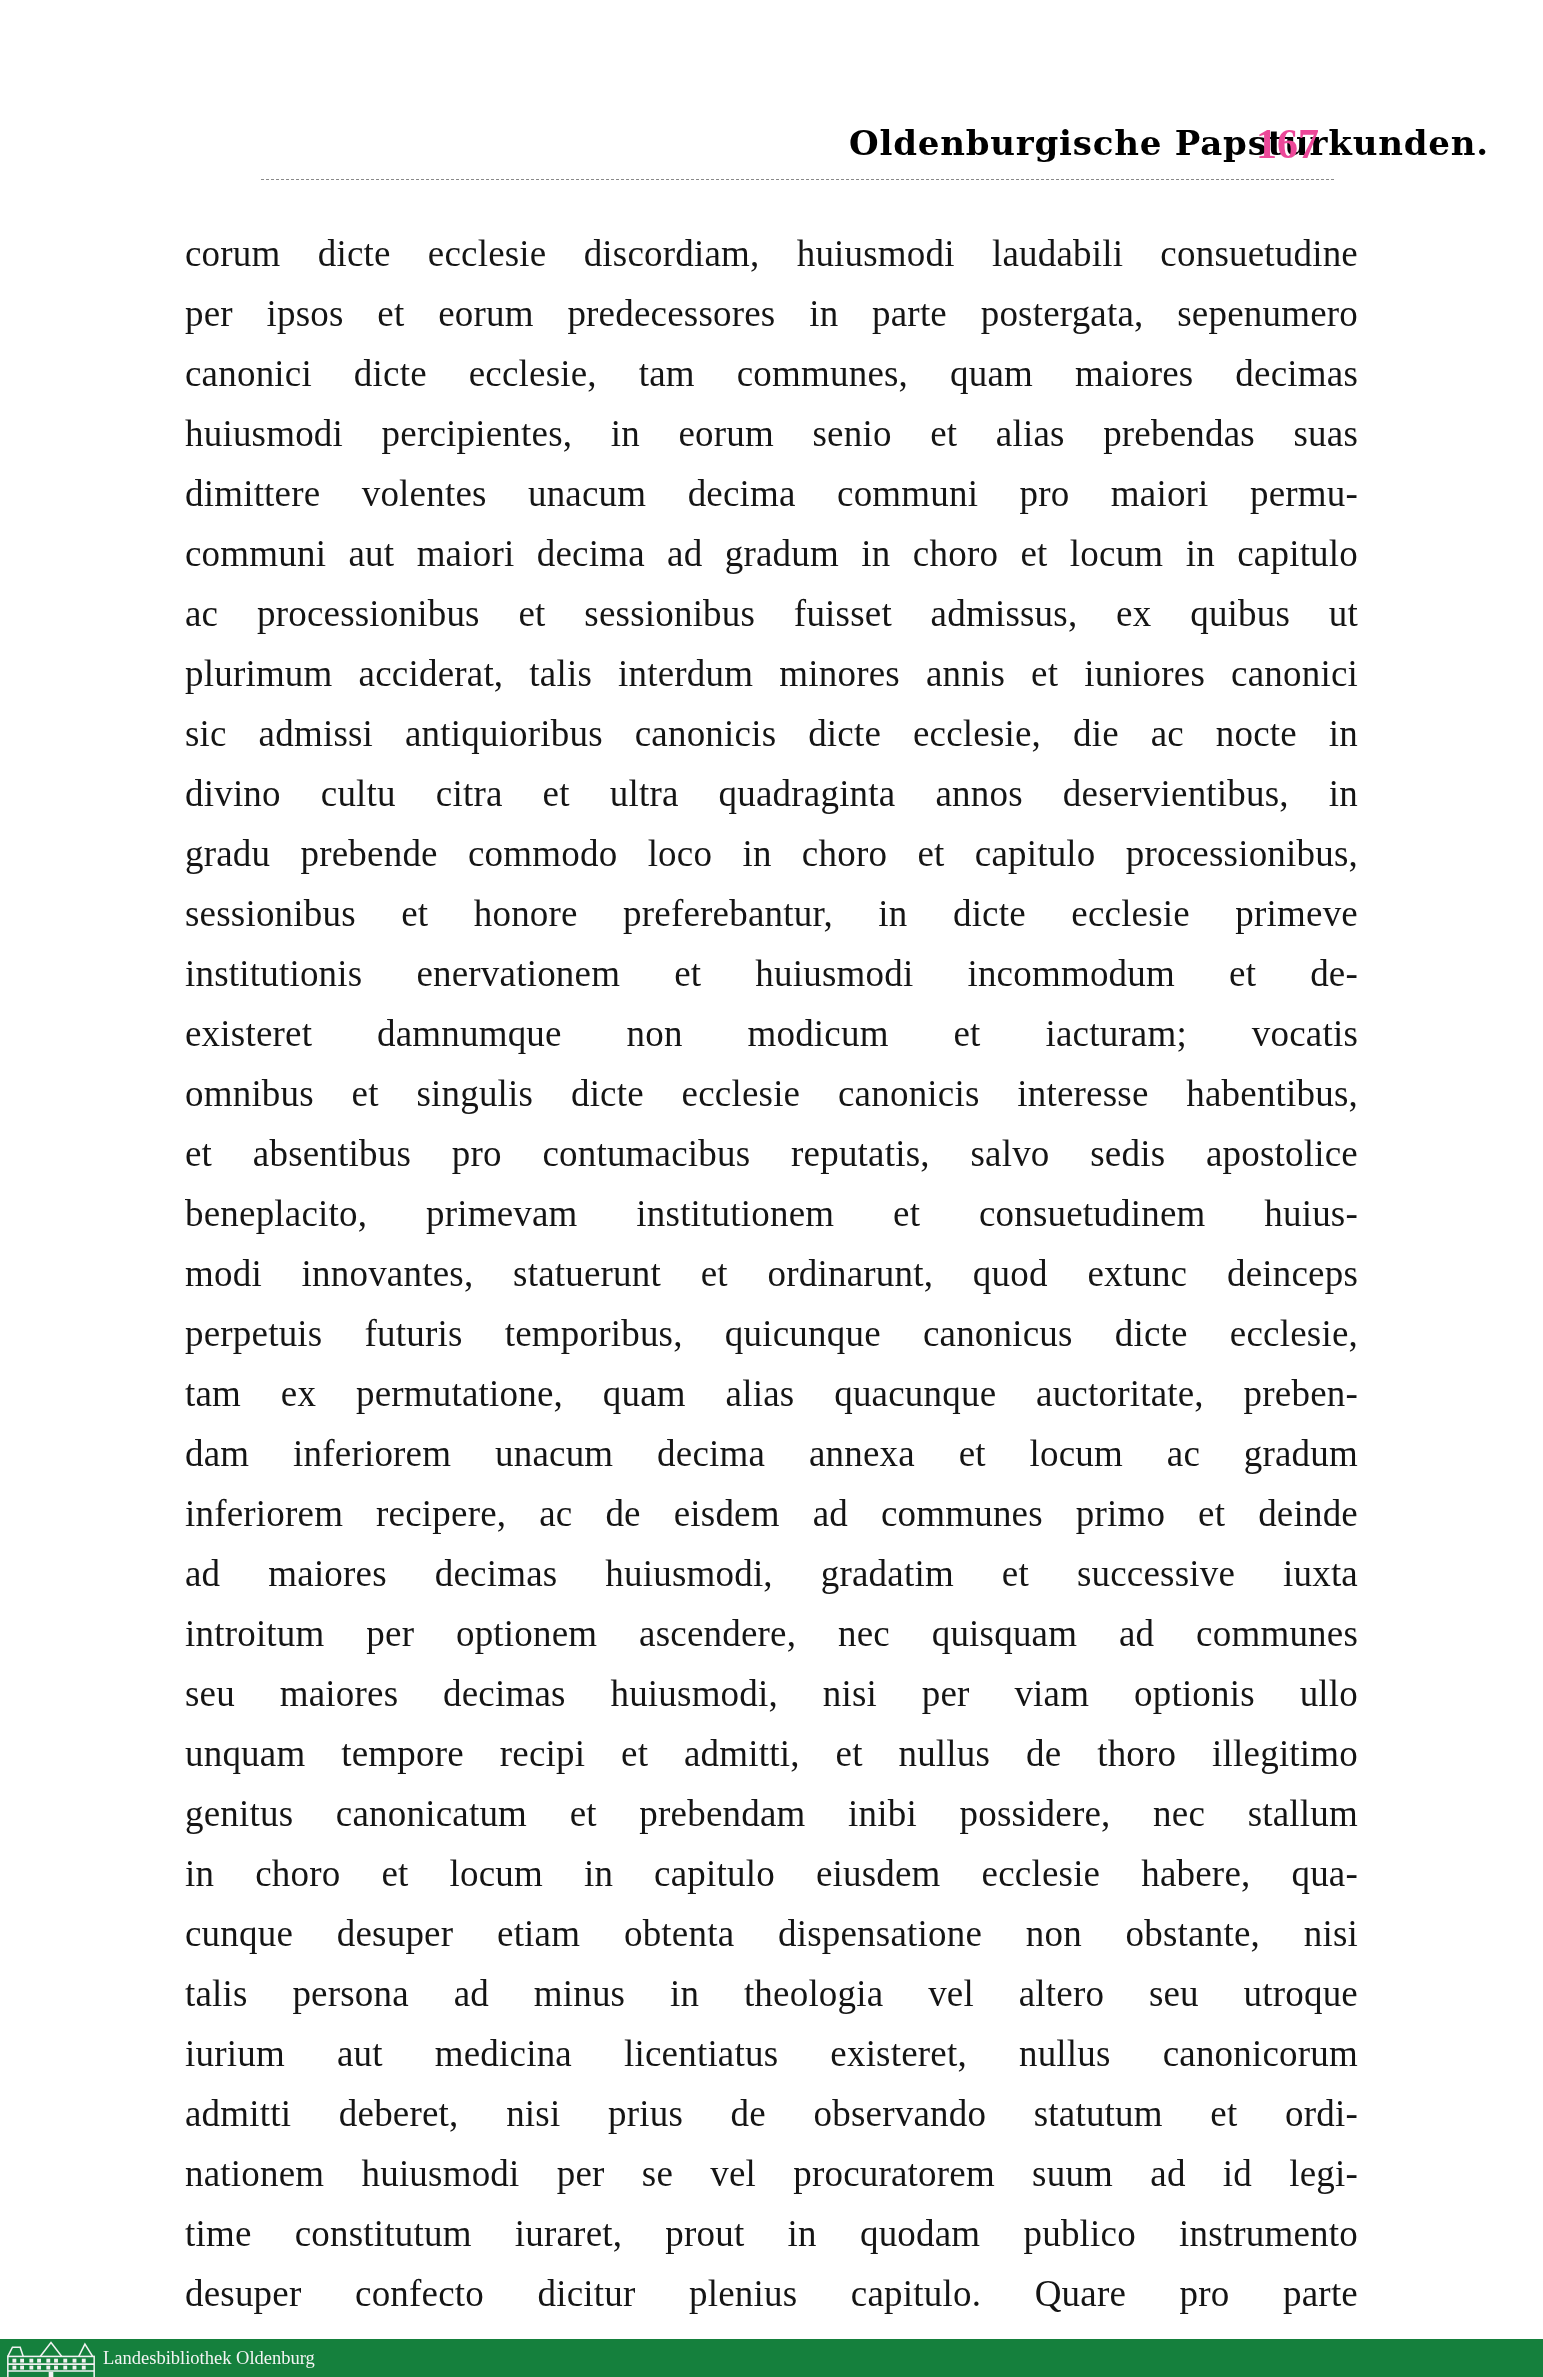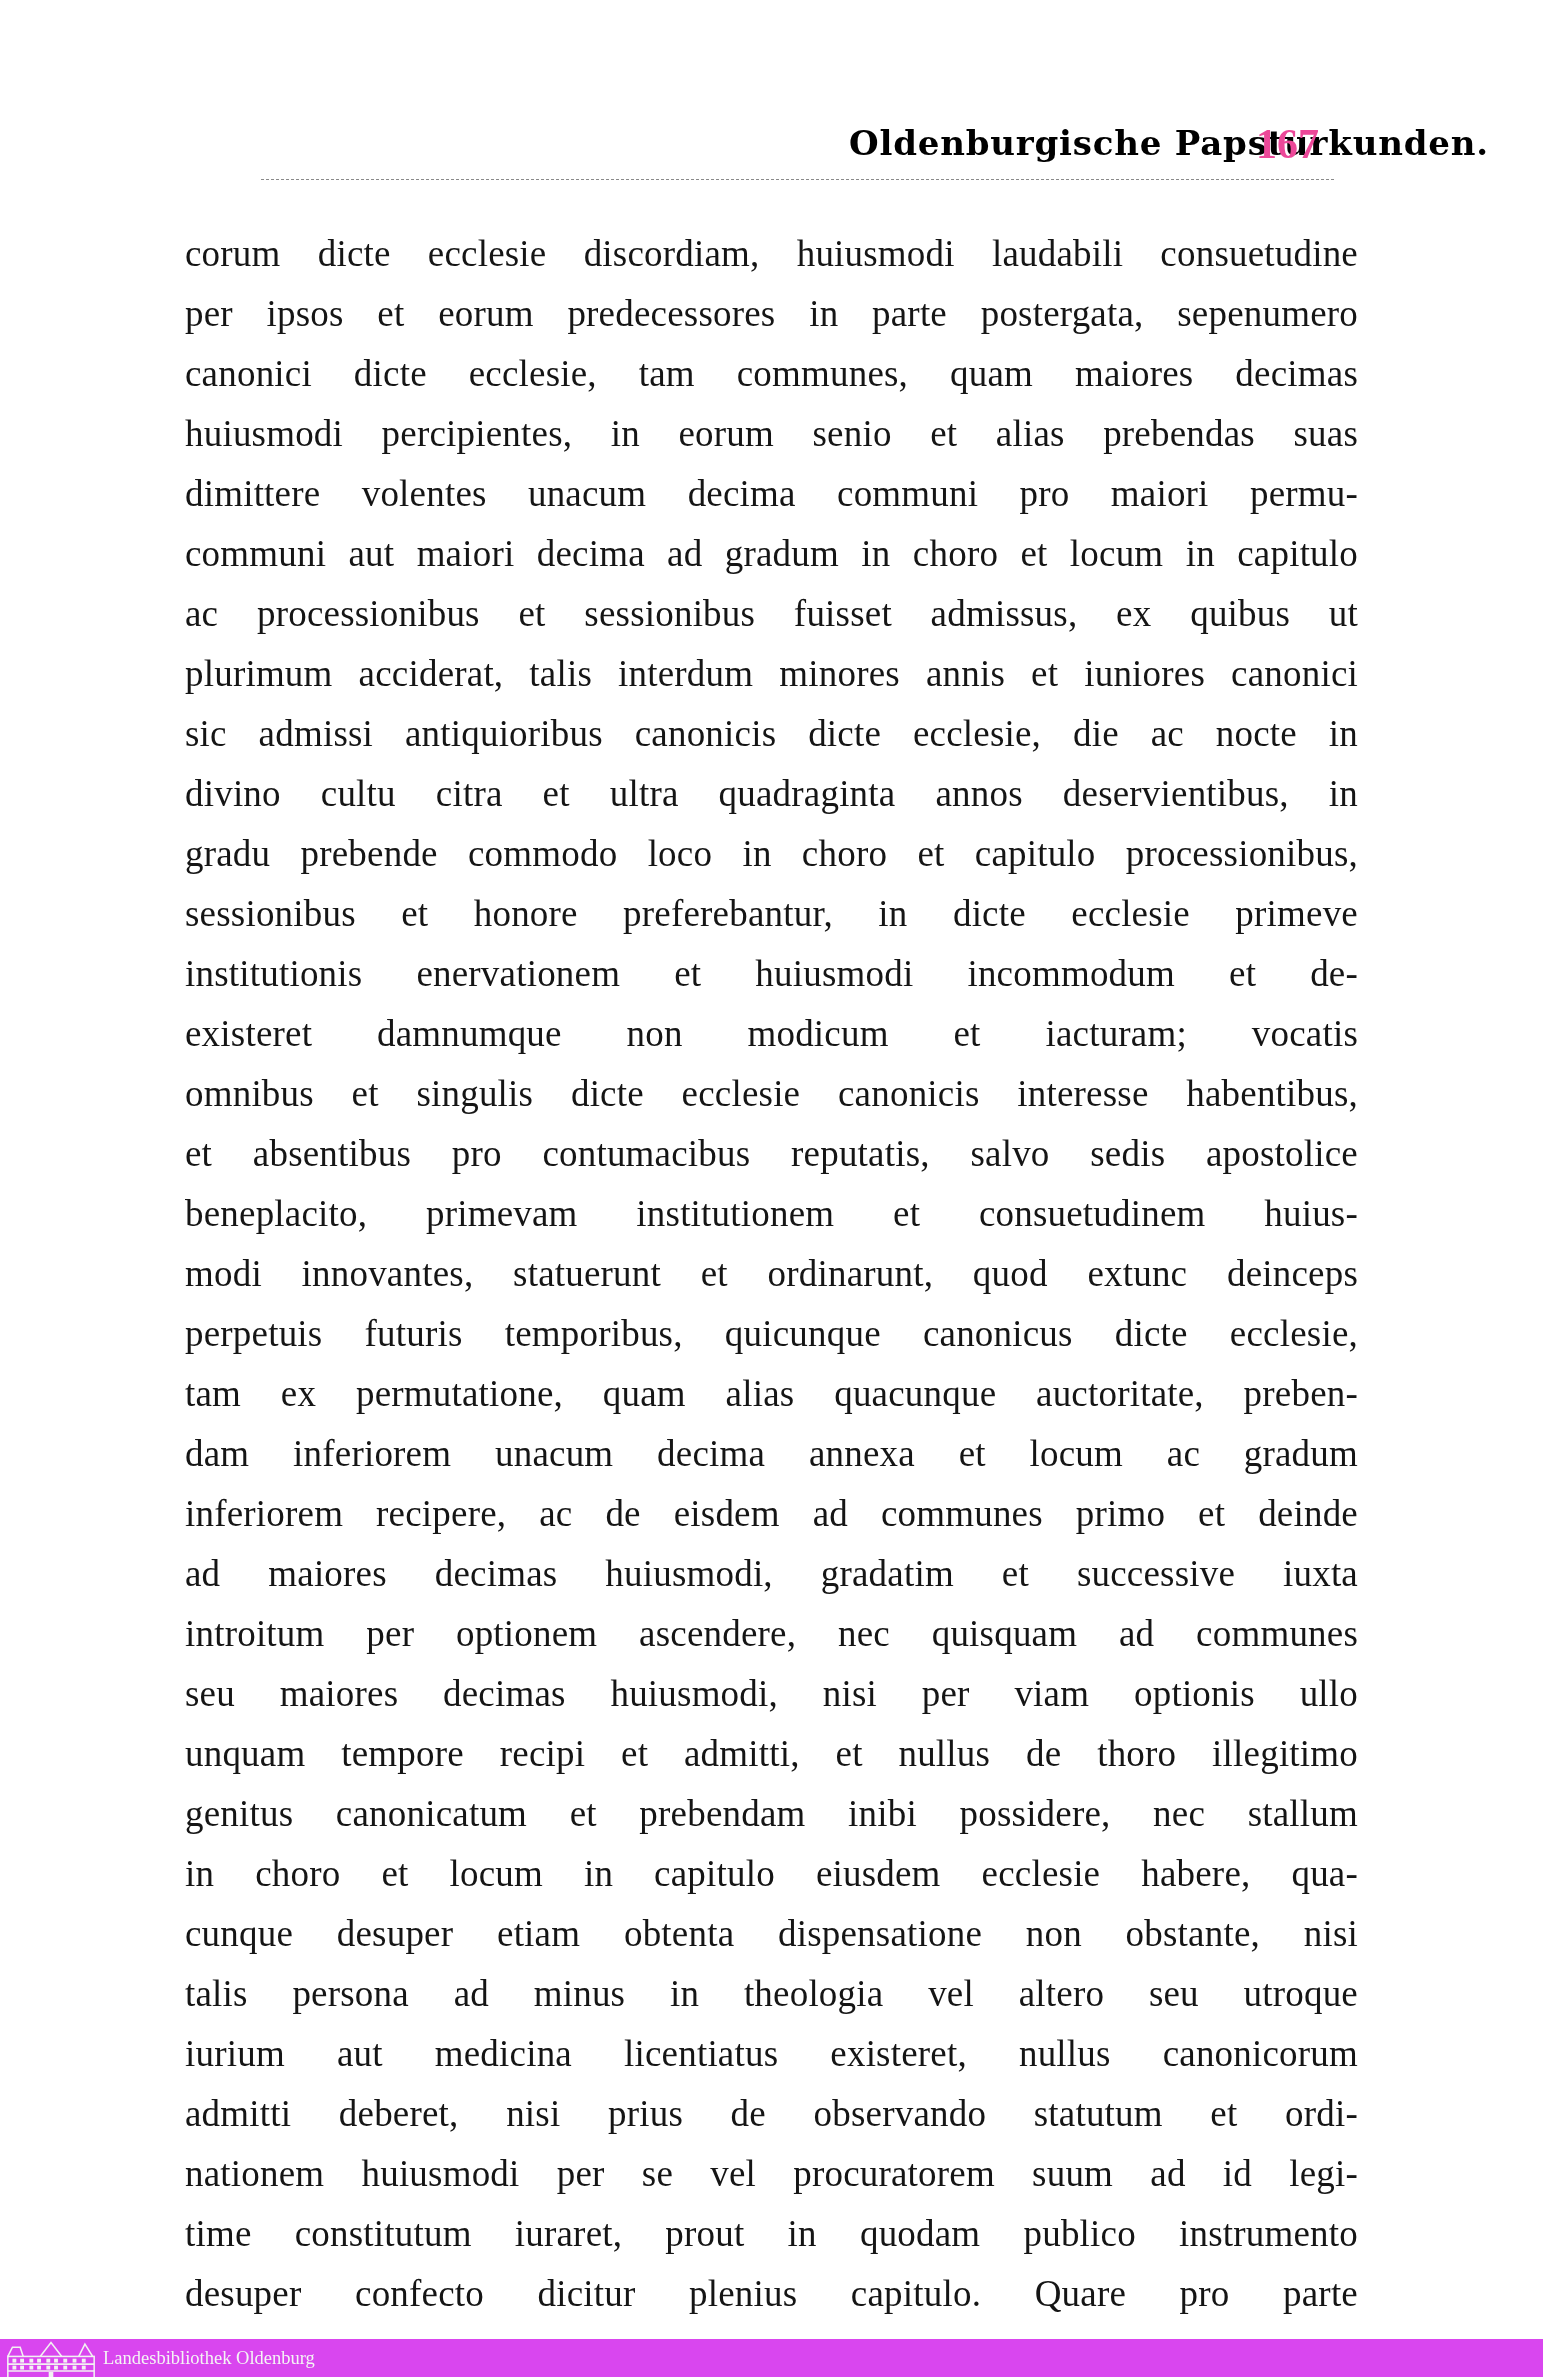--- a/index.html
+++ b/index.html
@@ -28,21 +28,21 @@
     position:absolute; left:185px; top:218px; width:1173px;
   }
   .line {
     height:48px; line-height:48px; font-size:37px;
     text-align:justify; text-align-last:justify; white-space:nowrap;
     overflow:hidden; letter-spacing:0.2px;margin-top:12px;
   }
   .line.last { text-align-last:justify; }
   .footer {
     position:absolute; left:0; top:2339px; width:1543px; height:39px;
-    background:#d946ef;
+    background:#15803d;
   }
   .footer-logo {
     position:absolute; left:6.2px; top:1.5px; width:90px; height:37px;
   }
   .footer-text {
     position:absolute; left:103px; top:9.3px; font-size:18.5px; color:#f4f4f4;
     font-family:"Liberation Serif",serif;
   }
 </style>
 </head>

